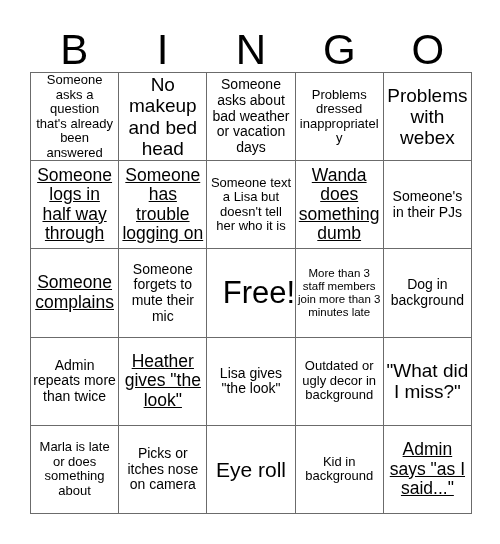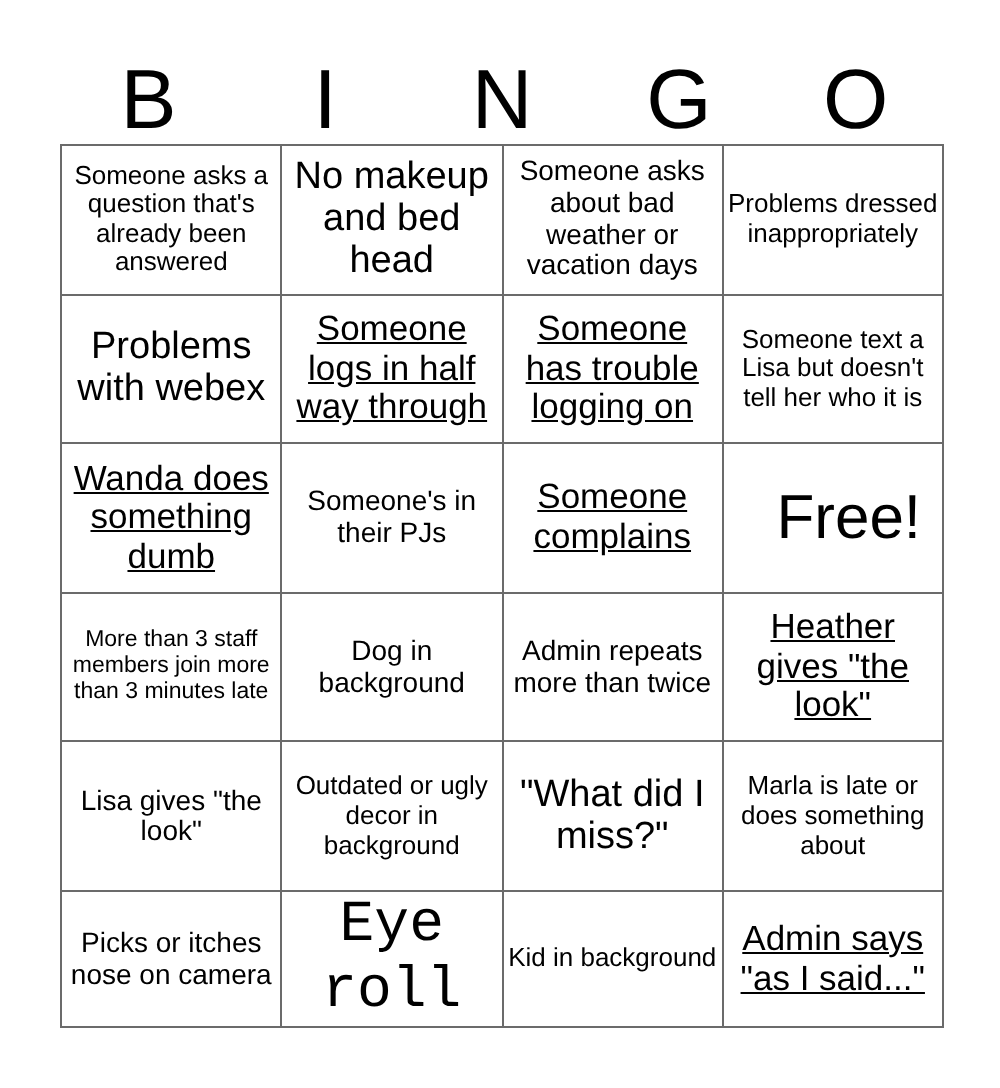--- a/index.html
+++ b/index.html
@@ -47,21 +47,21 @@
   #grid {
     position: absolute;
     left: 30px;
     top: 72px;
     width: 442px;
     height: 442px;
     border-left: 1px solid #6b6b6b;
     border-top: 1px solid #6b6b6b;
     box-sizing: border-box;
     display: grid;
-    grid-template-columns: repeat(4, 1fr);
+    grid-template-columns: repeat(5, 1fr);
     grid-template-rows: repeat(5, 1fr);
   }
   .cell {
     border-right: 1px solid #6b6b6b;
     border-bottom: 1px solid #6b6b6b;
     box-sizing: border-box;
     display: flex;
     align-items: center;
     justify-content: center;
     text-align: center;
@@ -77,21 +77,21 @@
     overflow-wrap: break-word;
     hyphens: none;
   }
 
   
   .fs-xs  { font-size: 11.5px; }
   .fs-sm  { font-size: 13px; }
   .fs-md  { font-size: 14px; }
   .fs-lg  { font-size: 17.5px; text-decoration: underline; }
   .fs-xl  { font-size: 19px; }
-  .fs-xxl { font-size: 29px; font-family: Liberation Mono, monospace; }
+  .fs-xxl { font-size: 21px; }
   .fs-free{ font-size: 31px; margin-left: 16px; }
 </style>
 </head>
 <body>
 
 <div id="card">
 
   <div id="header-row">
     <div class="header-letter">B</div>
     <div class="header-letter">I</div>
@@ -128,20 +128,23 @@
       <div class="cell">
         <span class="cell-text fs-lg">Wanda does something dumb</span>
       </div>
       <div class="cell">
         <span class="cell-text fs-md">Someone's in their PJs</span>
       </div>
       <div class="cell">
         <span class="cell-text fs-lg">Someone complains</span>
       </div>
       <div class="cell">
+        <span class="cell-text fs-md">Someone forgets to mute their mic</span>
+      </div>
+      <div class="cell">
         <span class="cell-text fs-free">Free!</span>
       </div>
       <div class="cell">
         <span class="cell-text fs-xs">More than 3 staff members join more than 3 minutes late</span>
       </div>
       <div class="cell">
         <span class="cell-text fs-md">Dog in background</span>
       </div>
       <div class="cell">
         <span class="cell-text fs-md">Admin repeats more than twice</span>

